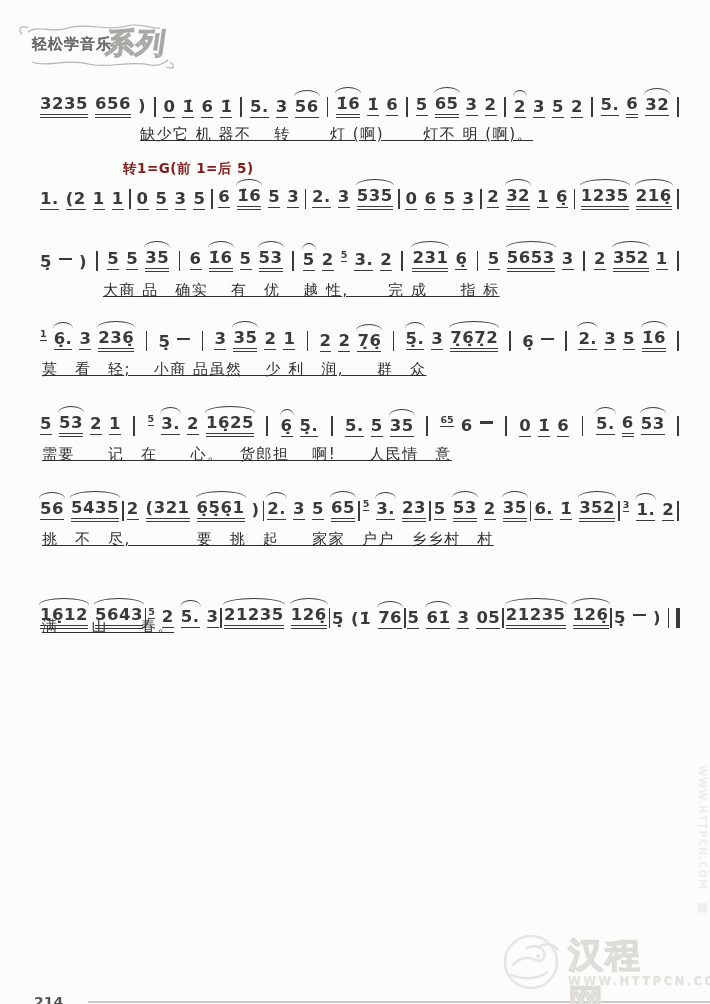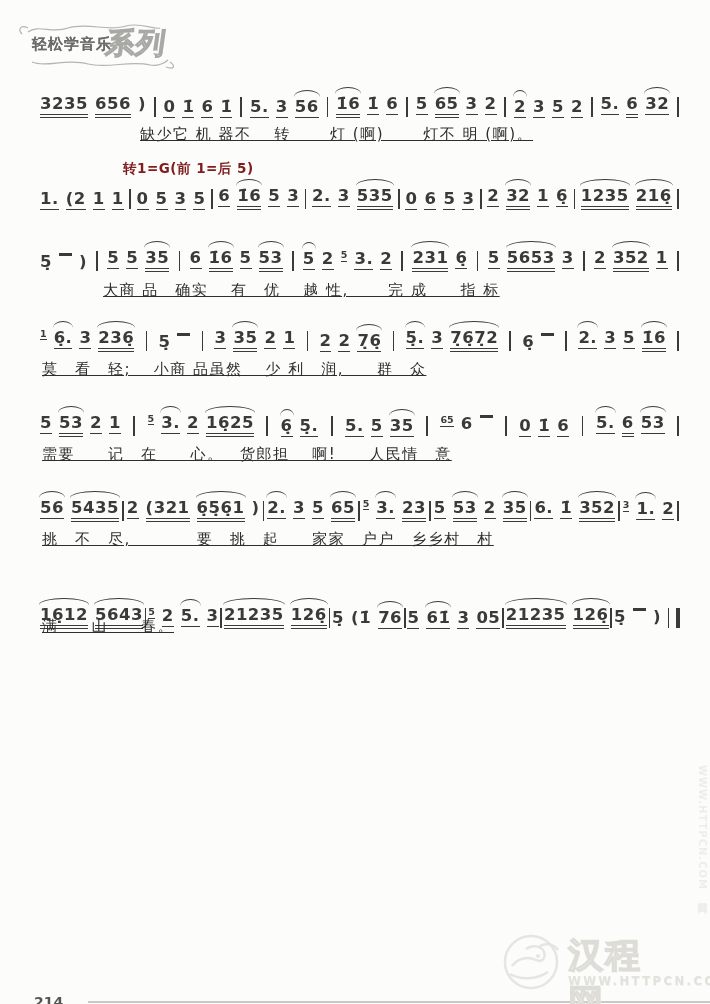--- a/index.html
+++ b/index.html
@@ -31,21 +31,21 @@
     font-weight:700;font-size:13.5px;color:#7f1d1d;letter-spacing:.5px;
   }
 
   
   .note-line{
     position:absolute;left:40px;width:640px;height:32px;
     display:flex;justify-content:space-between;align-items:flex-end;
   }
   .l0{top:86px}.l1{top:178px}.l2{top:240px}.l3{top:320px}
   .l4{top:405px}.l5{top:490px}.l6{top:597px}
-  .meas{display:flex;align-items:flex-start;gap:7px;}
+  .meas{display:flex;align-items:center;gap:7px;}
   .tok{
     position:relative;display:inline-block;
     font-weight:700;font-size:16.5px;line-height:1.15;color:#3a3a3a;
     letter-spacing:.5px;
   }
   .u1{border-bottom:1.6px solid #3a3a3a;}
   .u2{border-bottom:4px double #3a3a3a;padding-bottom:.5px;}
   .slur::before{
     content:"";position:absolute;left:-1px;right:-1px;top:-8px;height:6px;
     border-top:1.7px solid #3a3a3a;

